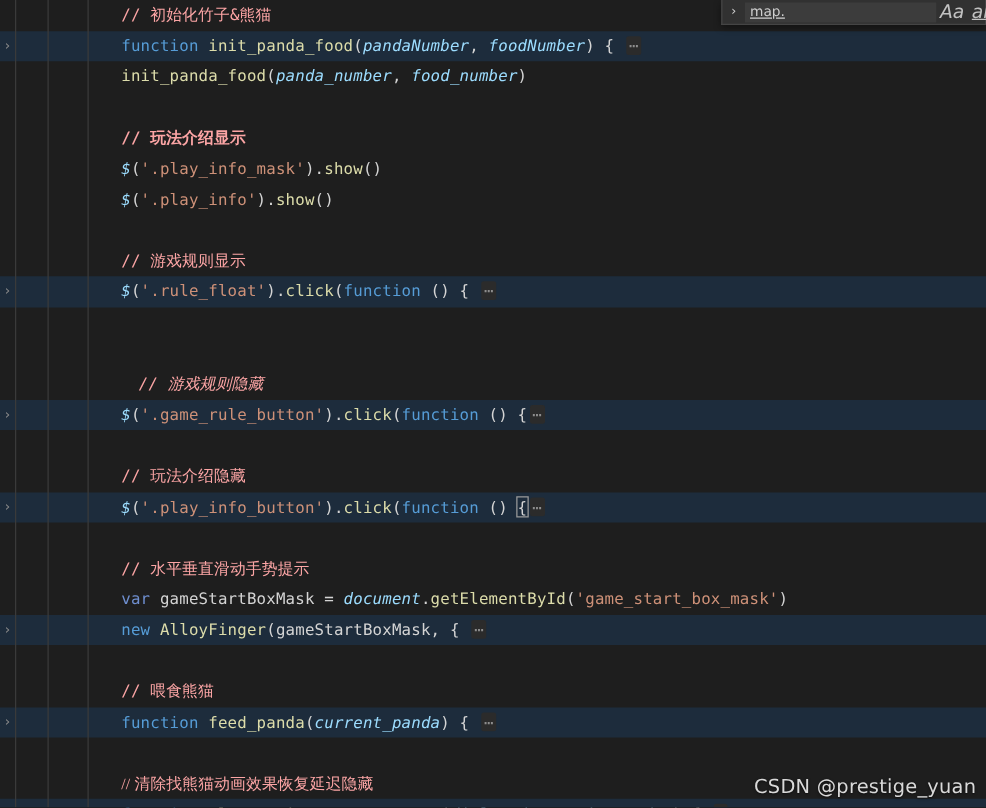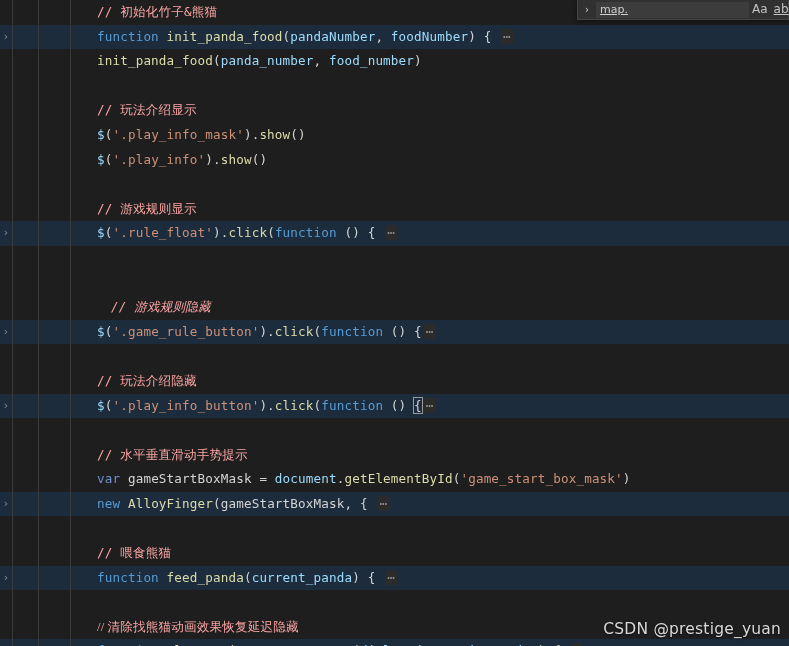--- a/index.html
+++ b/index.html
@@ -75,21 +75,21 @@
     font-size: 11px;
     font-family: "DejaVu Sans", "Liberation Sans", sans-serif;
     z-index: 5;
   }
 
   
   .cm  { color: #fca5a5; }                 
   .kw  { color: #569cd6; }                 
   .kw2 { color: #6f8fd0; margin-top: 25px; }                 
   .fn  { color: #dcdcaa; }                 
-  .pm  { color: #9cdcfe; }                 
+  .pm  { color: #9cdcfe; font-style: italic; }                 
   .st  { color: #ce9178; }                 
   .pn  { color: #d4d4d4; }                 
   .fold-dots {
     color: #8d8d8d;
     background: #2b2b2b;
     border-radius: 2px;
     padding: 0 2px;
     margin-left: 2px;
   }
   .bracket-match {
@@ -140,25 +140,26 @@
   }
   .find-opts {
     display: flex;
     align-items: center;
     gap: 4px;
     padding-right: 6px;
     flex: 0 0 auto;
   }
   .find-opt {
     color: #c2c2c2;
-    font-size: 12px;
+    font-size: 15px;
     font-family: "DejaVu Sans", "Liberation Sans", sans-serif;
     line-height: 11px;
     padding: 1px 1px;
     white-space: nowrap;
+    font-style: italic;
   }
   .find-opt.underline { text-decoration: underline; }
 
   
   #watermark {
     position: absolute;
     right: 8px;
     bottom: 8px;
     color: #d9d9d9;
     font-size: 15.5px;
@@ -177,21 +178,21 @@
       <div class="guide" style="left: 12px;"></div>
       <div class="guide" style="left: 38px;"></div>
       <div class="guide" style="left: 70px;"></div>
     </div>
 
   <div id="rows">
       <div class="row" style="height: 24.6px; line-height: 24.6px;"><span class="code" style="left: 97px; line-height: 24.6px;"><span class="cm">// 初始化竹子&amp;熊猫</span></span></div>
       <div class="row hl" style="height: 24.6px; line-height: 24.6px;"><div class="fold" style="height: 24.6px; line-height: 24.6px;">›</div><span class="code" style="left: 97px; line-height: 24.6px;"><span class="kw">function</span><span class="pn"> </span><span class="fn">init_panda_food</span><span class="pn">(</span><span class="pm">pandaNumber</span><span class="pn">, </span><span class="pm">foodNumber</span><span class="pn">) { </span><span class="fold-dots">⋯</span></span></div>
       <div class="row" style="height: 24.6px; line-height: 24.6px;"><span class="code" style="left: 97px; line-height: 24.6px;"><span class="fn">init_panda_food</span><span class="pn">(</span><span class="pm">panda_number</span><span class="pn">, </span><span class="pm">food_number</span><span class="pn">)</span></span></div>
       <div class="row" style="height: 24.6px; line-height: 24.6px;"><span class="code" style="left: 97px; line-height: 24.6px;"></span></div>
-      <div class="row" style="height: 24.6px; line-height: 24.6px;"><span class="code" style="left: 97px; line-height: 24.6px;"><span class="cm">// 玩法介绍显示</span></span></div>
+      <div class="row" style="height: 24.6px; line-height: 24.6px;"><span class="code" style="left: 97px; line-height: 24.6px; font-weight: bold;"><span class="cm">// 玩法介绍显示</span></span></div>
       <div class="row" style="height: 24.6px; line-height: 24.6px;"><span class="code" style="left: 97px; line-height: 24.6px;"><span class="pm">$</span><span class="pn">(</span><span class="st">'.play_info_mask'</span><span class="pn">).</span><span class="fn">show</span><span class="pn">()</span></span></div>
       <div class="row" style="height: 24.6px; line-height: 24.6px; padding-left: 40px;"><span class="code" style="left: 97px; line-height: 24.6px;"><span class="pm">$</span><span class="pn">(</span><span class="st">'.play_info'</span><span class="pn">).</span><span class="fn">show</span><span class="pn">()</span></span></div>
       <div class="row" style="height: 24.6px; line-height: 24.6px;"><span class="code" style="left: 97px; line-height: 24.6px;"></span></div>
       <div class="row" style="height: 24.6px; line-height: 24.6px;"><span class="code" style="left: 97px; line-height: 24.6px;"><span class="cm">// 游戏规则显示</span></span></div>
       <div class="row hl" style="height: 24.6px; line-height: 24.6px;"><div class="fold" style="height: 24.6px; line-height: 24.6px;">›</div><span class="code" style="left: 97px; line-height: 24.6px;"><span class="pm">$</span><span class="pn">(</span><span class="st">'.rule_float'</span><span class="pn">).</span><span class="fn">click</span><span class="pn">(</span><span class="kw">function</span><span class="pn"> () { </span><span class="fold-dots">⋯</span></span></div>
       <div class="row" style="height: 24.6px; line-height: 24.6px;"><span class="code" style="left: 97px; line-height: 24.6px;"></span></div>
       <div class="row" style="height: 24.6px; line-height: 24.6px;"><span class="code" style="left: 97px; line-height: 24.6px;"></span></div>
       <div class="row" style="height: 24.6px; line-height: 24.6px;"><span class="code" style="left: 111px; line-height: 24.6px; font-style: italic;"><span class="cm">// 游戏规则隐藏</span></span></div>
       <div class="row hl" style="height: 24.6px; line-height: 24.6px;"><div class="fold" style="height: 24.6px; line-height: 24.6px;">›</div><span class="code" style="left: 97px; line-height: 24.6px;"><span class="pm">$</span><span class="pn">(</span><span class="st">'.game_rule_button'</span><span class="pn">).</span><span class="fn">click</span><span class="pn">(</span><span class="kw">function</span><span class="pn"> () {</span><span class="fold-dots">⋯</span></span></div>
       <div class="row" style="height: 24.6px; line-height: 24.6px;"><span class="code" style="left: 97px; line-height: 24.6px;"></span></div>

